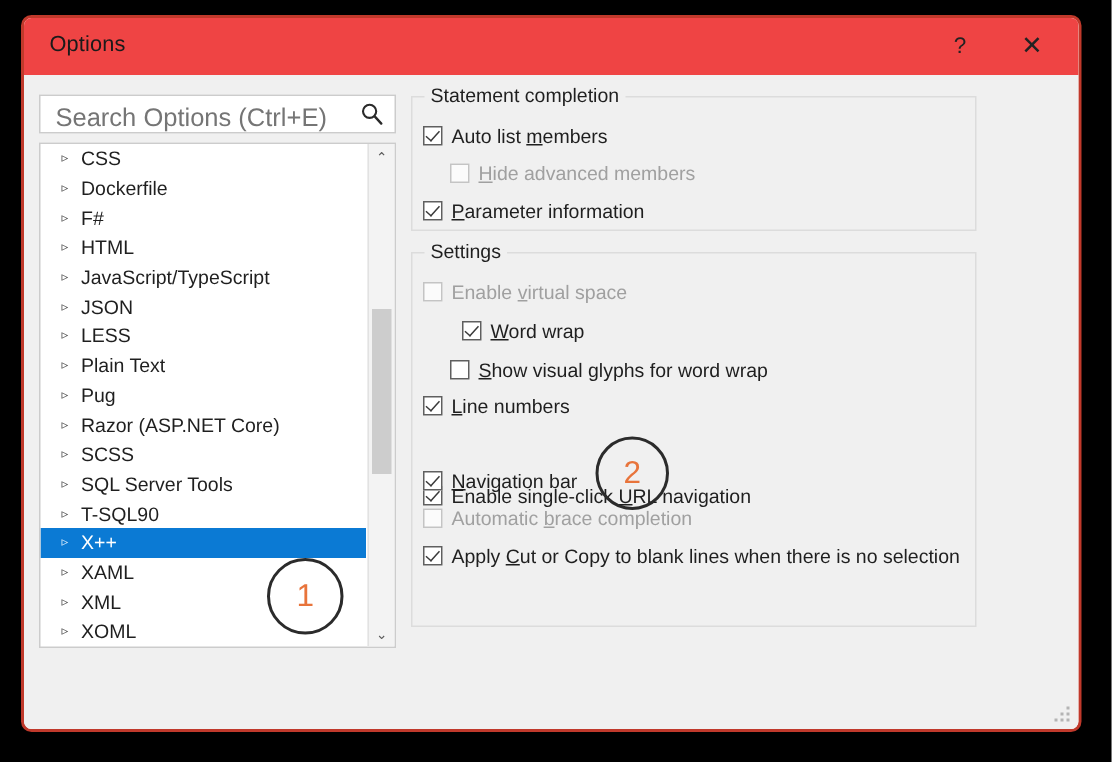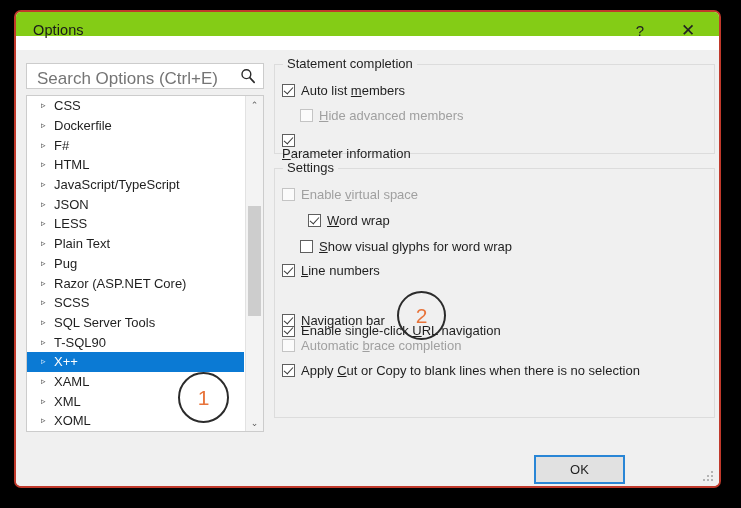--- a/index.html
+++ b/index.html
@@ -27,22 +27,22 @@
     border-radius: 7px;
     box-sizing: border-box;
     overflow: hidden;
   }
 
   
   #titlebar {
     position: absolute;
     left: 0; top: 0;
     width: 100%;
-    height: 24px;
-    background: #84cc16;
+    height: 38px;
+    background: #ef4444;
   }
   #title-text {
     position: absolute;
     left: 17px;
     top: 10px;
     font-size: 14.5px;
     color: #1a1a1a;
     letter-spacing: .1px;
   }
   .tb-btn {
@@ -184,21 +184,21 @@
   #options-pane {
     position: absolute;
     left: 258px;
     top: 6px;
     right: 10px;
     height: 380px;
   }
   .group {
     position: absolute;
     left: 0;
-    width: 441px;
+    width: 377px;
     border: 1px solid #dcdcdc;
     background: transparent;
     box-sizing: border-box;
   }
   #group-statement { top: 8px; height: 90px; }
   #group-settings  { top: 112px; height: 250px; }
   .group-title {
     position: absolute;
     left: 8px;
     top: -9px;
@@ -418,21 +418,21 @@
 
       <div id="opt-host">
           <div class="opt-row" style="top: 27px; left: 8px;">
             <span class="cb checked"></span>
             <span>Auto list <span class="acc">m</span>embers</span>
           </div>
           <div class="opt-row disabled" style="top: 52px; left: 26px;">
             <span class="cb"></span>
             <span><span class="acc">H</span>ide advanced members</span>
           </div>
-          <div class="opt-row" style="top: 77px; left: 8px; flex-direction: column;">
+          <div class="opt-row" style="top: 77px; left: 8px;">
             <span class="cb checked"></span>
             <span><span class="acc">P</span>arameter information</span>
           </div>
           <div class="opt-row disabled" style="top: 131px; left: 8px;">
             <span class="cb"></span>
             <span>Enable <span class="acc">v</span>irtual space</span>
           </div>
           <div class="opt-row" style="top: 157px; left: 8px; padding-left: 26px;">
             <span class="cb checked"></span>
             <span><span class="acc">W</span>ord wrap</span>
@@ -457,21 +457,20 @@
             <span class="cb"></span>
             <span>Automatic <span class="acc">b</span>race completion</span>
           </div>
           <div class="opt-row" style="top: 307px; left: 8px;">
             <span class="cb checked"></span>
             <span>Apply <span class="acc">C</span>ut or Copy to blank lines when there is no selection</span>
           </div>
         </div>
     </div>
 
-    <div class="btn" id="btn-ok">OK</div>
     <div class="btn" id="btn-cancel">Cancel</div>
 
     <div id="resize-grip">
         <i style="left: 8px; top: 0px;"></i>
         <i style="left: 4px; top: 4px;"></i>
         <i style="left: 8px; top: 4px;"></i>
         <i style="left: 0px; top: 8px;"></i>
         <i style="left: 4px; top: 8px;"></i>
         <i style="left: 8px; top: 8px;"></i>
       </div>

